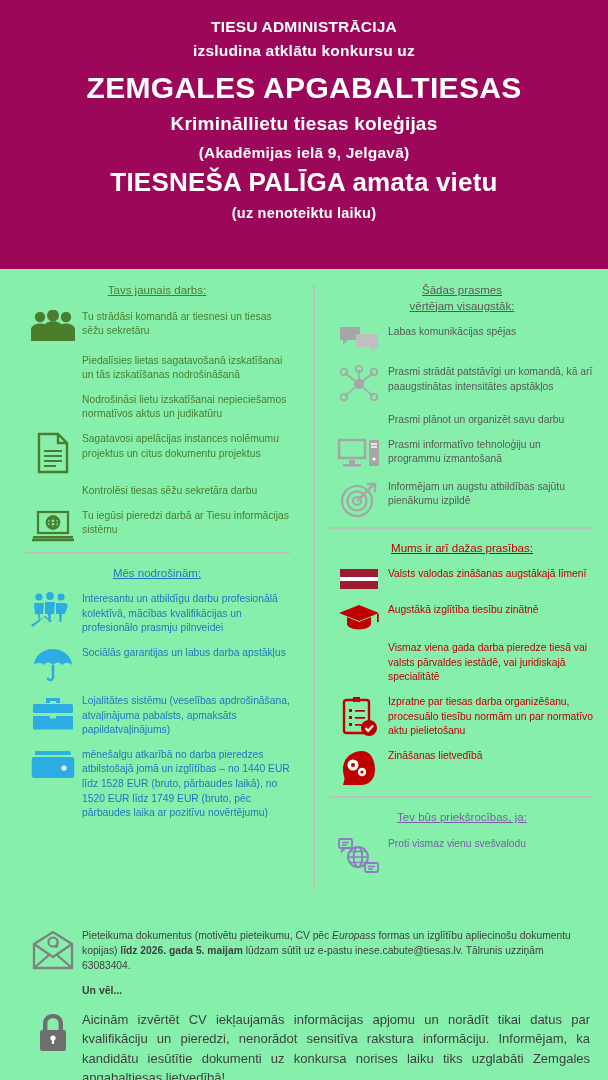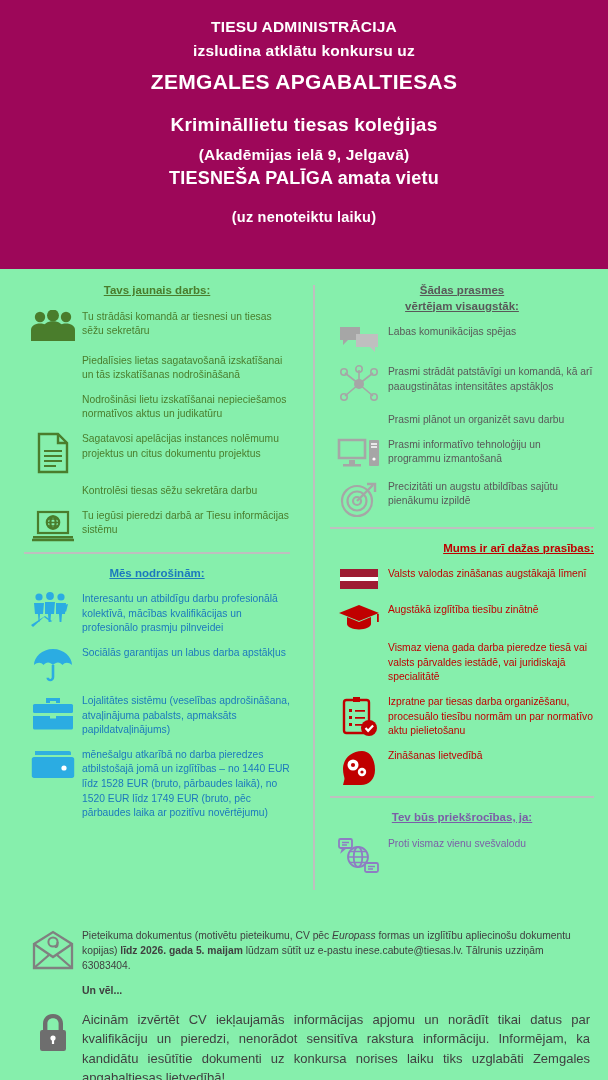--- a/index.html
+++ b/index.html
@@ -13,41 +13,41 @@
   
   .header{
     background:#9d0759;color:#ffffff;
     padding:18px 20px 14px 20px;
     text-align:center;box-sizing:border-box;
     height:269px;
   }
   .h-line{line-height:1.18;letter-spacing:.2px;}
   .h1{font-size:15.5px;font-weight:bold;margin-bottom:6px;}
   .h2{font-size:15.5px;font-weight:bold;margin-bottom:9px;}
-  .h3{font-size:21px;font-weight:bold;margin-bottom:20px;letter-spacing:.3px;}
+  .h3{font-size:30px;font-weight:bold;margin-bottom:8px;letter-spacing:.3px;}
   .h4{font-size:19px;font-weight:bold;margin-bottom:9px;}
   .h5{font-size:15.5px;font-weight:bold;margin-bottom:4px;}
-  .h6{font-size:18px;font-weight:bold;margin-bottom:20px;}
+  .h6{font-size:26px;font-weight:bold;margin-bottom:8px;}
   .h7{font-size:14.5px;font-weight:bold;}
 
   
   .cols{position:absolute;top:269px;left:0;width:608px;height:631px;}
   .col{position:absolute;top:0;box-sizing:border-box;}
   .col-left{left:0;width:306px;padding:14px 16px 0 24px;}
   .col-right{left:306px;width:302px;padding:14px 14px 0 24px;}
   .vdiv{position:absolute;left:313px;top:16px;width:2px;height:605px;background:#bfbfbf;}
 
   .sec-title{
-    text-align:center;font-weight:bold;font-size:11.5px;
+    text-align:center;font-weight:normal;font-size:11.5px;
     text-decoration:underline;margin:0 0 10px 0;line-height:1.35;
   }
   .t-green{color:#4a7d2c;}
   .t-blue{color:#1c79bd;}
   .t-gray{color:#595959;}
-  .t-red{color:#c00000;text-align:right;}
+  .t-red{color:#c00000;}
   .t-purple{color:#7b5ea7;}
 
   .items{position:relative;}
   .item{display:flex;align-items:flex-start;margin-bottom:9px;}
   .ico{
     width:58px;min-width:58px;display:flex;align-items:center;
     justify-content:center;padding-top:1px;
   }
   .ico.empty{visibility:hidden;}
   .txt{font-size:10.3px;line-height:1.42;padding-top:1px;}
@@ -282,21 +282,21 @@
             <svg width="40" height="38" viewBox="0 0 40 38">
                 <g fill="none" stroke="#a6a6a6" stroke-width="2.2">
               <circle cx="18" cy="21" r="15"></circle>
                   <circle cx="18" cy="21" r="9.5"></circle>
                   <circle cx="18" cy="21" r="4"></circle>
               <path d="M18 21L34 5" stroke-width="2.4"></path>
               <path d="M28 4h8v8" stroke-width="2.4"></path>
             </g>
               </svg>
           </div>
-          <div class="txt gr-txt">Precizitāti un augstu atbildības sajūtu pienākumu izpildē</div>
+          <div class="txt gr-txt">Informējam un augstu atbildības sajūtu pienākumu izpildē</div>
         </div>
       </div>
 
       <div class="hdiv"></div>
 
       <div class="sec-title t-red">Mums ir arī dažas prasības:</div>
       <div class="items">
 
         <div class="item">
           <div class="ico">

